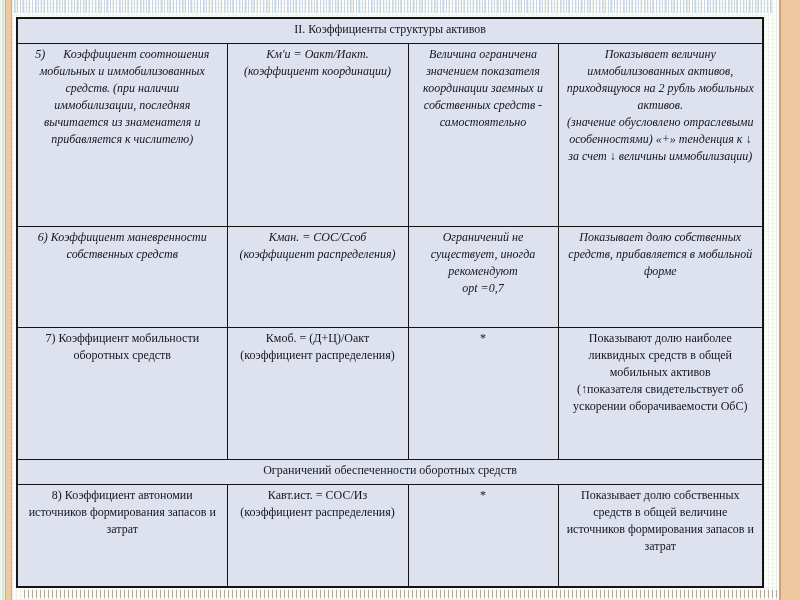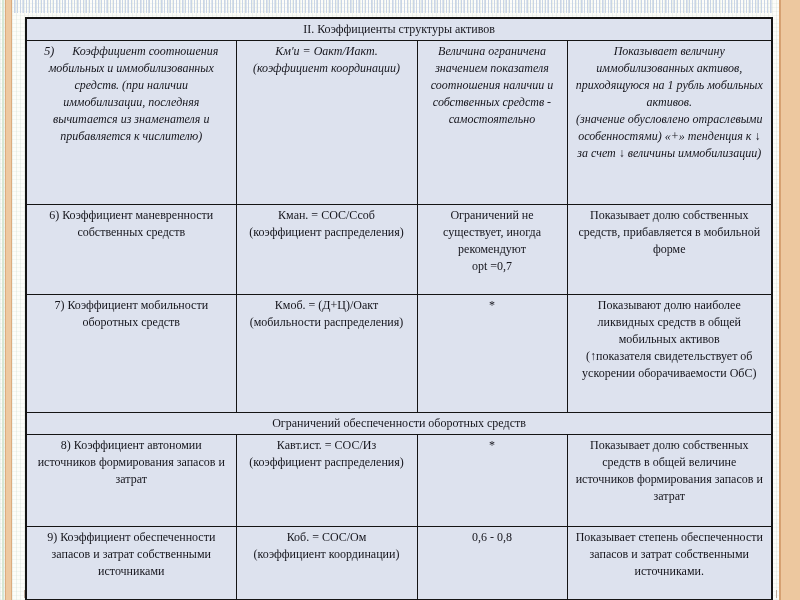--- a/index.html
+++ b/index.html
@@ -26,39 +26,39 @@
   .left-green-line{position:absolute;left:2px;top:0;bottom:0;width:2px;background:#d5e6d3;z-index:1;}
   .left-tan-strip{
     position:absolute;left:5px;top:0;bottom:0;width:5px;background:#eec9a0;
     border-left:1px solid #dcab7e;border-right:1px solid #dcab7e;z-index:2;
   }
   .right-tan-band{
     position:absolute;right:0;top:0;bottom:0;width:19px;background:#edc89f;
     border-left:2px solid #d6a172;z-index:2;
   }
   
-  .table-wrap{position:absolute;left:25px;top:17px;width:746px;height:571px;z-index:3;}
+  .table-wrap{position:absolute;left:16px;top:17px;width:746px;height:571px;z-index:3;}
   table.coef{
     width:746px;height:571px;table-layout:fixed;border-collapse:collapse;
     background:#dde2ee;border:2px solid #141414;
   }
   table.coef td{
     border:1.5px solid #141414;
     vertical-align:top;text-align:center;
     font-size:12px;line-height:1.42;
     padding:2px 6px 2px 6px;
     white-space:pre-line;
     overflow:hidden;
   }
   td.section-cell{
     font-size:12.5px;line-height:14px;padding:1px 4px;white-space:nowrap;
   }
   tr.r-title{height:16px;}
   tr.r5{height:164px;font-style:italic;}
-  tr.r6{height:90px;}
+  tr.r6{height:90px;font-style:italic;}
   tr.r7{height:118px;}
   tr.r-sec{height:18px;}
   tr.r8{height:92px;font-family:Liberation Serif, serif;}
   tr.r9{height:73px;}
   td.pad1{padding-top:19px;margin-left:44px;}  
 </style>
 </head>
 <body>
 
 <div class="slide">
@@ -80,58 +80,51 @@
 
       <tbody>
           <tr class="r-title">
         <td colspan="4" class="section-cell">II. Коэффициенты структуры активов</td>
       </tr>
 
       <tr class="r5">
         <td>5)&nbsp;&nbsp;&nbsp;&nbsp;&nbsp;&nbsp;Коэффициент соотношения мобильных и иммобилизованных средств. (при наличии иммобилизации, последняя вычитается из знаменателя и прибавляется к числителю)</td>
         <td class="pad1">Км′и = Оакт/Иакт.
 (коэффициент координации)</td>
-        <td>Величина ограничена значением показателя соотношения наличии и собственных средств - самостоятельно</td>
-        <td>Показывает величину иммобилизованных активов, приходящуюся на 1 рубль мобильных активов.
+        <td>Величина ограничена значением показателя координации заемных и собственных средств - самостоятельно</td>
+        <td>Показывает величину иммобилизованных активов, приходящуюся на 2 рубль мобильных активов.
 (значение обусловлено отраслевыми особенностями) «+» тенденция к ↓ за счет ↓ величины иммобилизации)</td>
       </tr>
 
       <tr class="r6">
         <td>6) Коэффициент маневренности собственных средств</td>
         <td class="pad1">Кман. = СОС/Ссоб
 (коэффициент распределения)</td>
         <td>Ограничений не существует, иногда рекомендуют
 opt =0,7</td>
         <td>Показывает долю собственных средств, прибавляется в мобильной форме</td>
       </tr>
 
       <tr class="r7">
         <td>7) Коэффициент мобильности оборотных средств</td>
         <td class="pad1">Кмоб. = (Д+Ц)/Оакт
-(мобильности распределения)</td>
+(коэффициент распределения)</td>
         <td class="pad1">*</td>
         <td>Показывают долю наиболее ликвидных средств в общей мобильных активов
 (↑показателя свидетельствует об ускорении оборачиваемости ОбС)</td>
       </tr>
 
       <tr class="r-sec">
         <td colspan="4" class="section-cell">Ограничений обеспеченности оборотных средств</td>
       </tr>
 
       <tr class="r8">
         <td>8) Коэффициент автономии источников формирования запасов и затрат</td>
         <td class="pad1">Кавт.ист. = СОС/Из
 (коэффициент распределения)</td>
         <td class="pad1">*</td>
         <td>Показывает долю собственных средств в общей величине источников формирования запасов и затрат</td>
       </tr>
 
-      <tr class="r9">
-        <td>9) Коэффициент обеспеченности запасов и затрат собственными источниками</td>
-        <td class="pad1">Коб. = СОС/Ом
-(коэффициент координации)</td>
-        <td class="pad1">0,6 - 0,8</td>
-        <td>Показывает степень обеспеченности запасов и затрат собственными источниками.</td>
-      </tr>
     </tbody>
       </table>
   </div>
 </div>
 
 </body></html>

